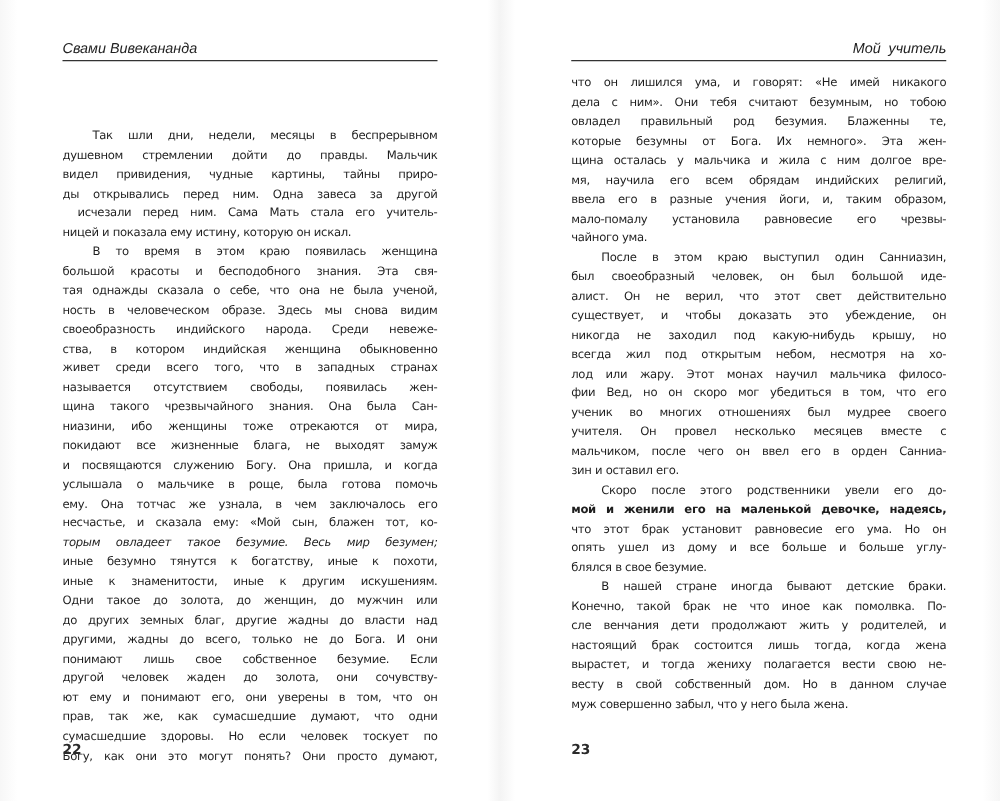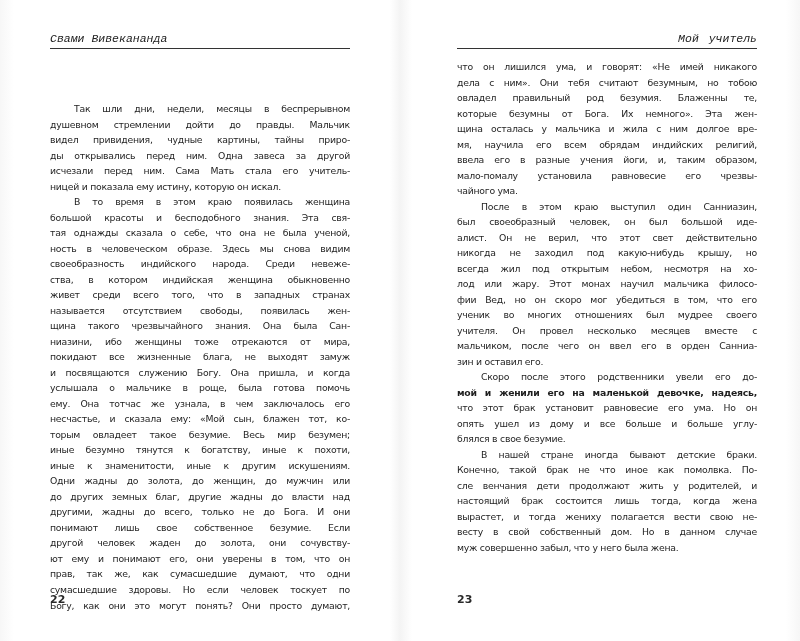--- a/index.html
+++ b/index.html
@@ -29,21 +29,21 @@
     }
     .page.left  { left: 50px; }
     .page.right { left: 457px; }
 
     .running-head {
       position: absolute;
       top: 31px;
       left: 0;
       width: 300px;
       height: 16px;
-      font-family: Liberation Mono, monospace;
+      font-family: Liberation Sans, sans-serif;
       font-style: italic;
       font-size: 11.5px;
       line-height: 16px;
       color: #222;
       border-bottom: 1.3px solid #333;
       padding-bottom: 1px;
     }
     .page.left .running-head  { text-align: left; }
     .page.right .running-head { text-align: right; word-spacing: 3px; }
 
@@ -84,41 +84,41 @@
 
 <div class="spread">
 
   <div class="page left">
     <div class="running-head">Свами Вивекананда</div>
     <div class="body-text" style="line-height: 15.5294px; font-size: 9.31765px;">
         <span class="line indent" style="height: 15.5294px; margin-top: 42px;">Так шли дни, недели, месяцы в беспрерывном</span>
         <span class="line" style="height: 15.5294px;">душевном стремлении дойти до правды. Мальчик</span>
         <span class="line" style="height: 15.5294px;">видел привидения, чудные картины, тайны приро-</span>
         <span class="line" style="height: 15.5294px;">ды открывались перед ним. Одна завеса за другой</span>
-        <span class="line" style="height: 15.5294px;">исчезали перед ним. Сама Мать стала его учитель-</span>
+        <span class="line" style="height: 15.5294px; margin-left: 12px;">исчезали перед ним. Сама Мать стала его учитель-</span>
         <span class="line last" style="height: 15.5294px;">ницей и показала ему истину, которую он искал.</span>
         <span class="line indent" style="height: 15.5294px;">В то время в этом краю появилась женщина</span>
         <span class="line" style="height: 15.5294px;">большой красоты и бесподобного знания. Эта свя-</span>
         <span class="line" style="height: 15.5294px;">тая однажды сказала о себе, что она не была ученой,</span>
         <span class="line" style="height: 15.5294px;">ность в человеческом образе. Здесь мы снова видим</span>
         <span class="line" style="height: 15.5294px;">своеобразность индийского народа. Среди невеже-</span>
         <span class="line" style="height: 15.5294px;">ства, в котором индийская женщина обыкновенно</span>
         <span class="line" style="height: 15.5294px;">живет среди всего того, что в западных странах</span>
         <span class="line" style="height: 15.5294px;">называется отсутствием свободы, появилась жен-</span>
         <span class="line" style="height: 15.5294px;">щина такого чрезвычайного знания. Она была Сан-</span>
         <span class="line" style="height: 15.5294px;">ниазини, ибо женщины тоже отрекаются от мира,</span>
         <span class="line" style="height: 15.5294px;">покидают все жизненные блага, не выходят замуж</span>
         <span class="line" style="height: 15.5294px;">и посвящаются служению Богу. Она пришла, и когда</span>
         <span class="line" style="height: 15.5294px;">услышала о мальчике в роще, была готова помочь</span>
         <span class="line" style="height: 15.5294px;">ему. Она тотчас же узнала, в чем заключалось его</span>
         <span class="line" style="height: 15.5294px;">несчастье, и сказала ему: «Мой сын, блажен тот, ко-</span>
-        <span class="line" style="height: 15.5294px;">торым овладеет такое безумие. Весь мир безумен;</span>
+        <span class="line" style="height: 15.5294px; font-style: italic;">торым овладеет такое безумие. Весь мир безумен;</span>
         <span class="line" style="height: 15.5294px;">иные безумно тянутся к богатству, иные к похоти,</span>
         <span class="line" style="height: 15.5294px;">иные к знаменитости, иные к другим искушениям.</span>
-        <span class="line" style="height: 15.5294px;">Одни жадны до золота, до женщин, до мужчин или</span>
+        <span class="line" style="height: 15.5294px;">Одни такое до золота, до женщин, до мужчин или</span>
         <span class="line" style="height: 15.5294px;">до других земных благ, другие жадны до власти над</span>
         <span class="line" style="height: 15.5294px;">другими, жадны до всего, только не до Бога. И они</span>
         <span class="line" style="height: 15.5294px;">понимают лишь свое собственное безумие. Если</span>
         <span class="line" style="height: 15.5294px;">другой человек жаден до золота, они сочувству-</span>
         <span class="line" style="height: 15.5294px;">ют ему и понимают его, они уверены в том, что он</span>
         <span class="line" style="height: 15.5294px;">прав, так же, как сумасшедшие думают, что одни</span>
         <span class="line" style="height: 15.5294px;">сумасшедшие здоровы. Но если человек тоскует по</span>
         <span class="line" style="height: 15.5294px;">Богу, как они это могут понять? Они просто думают,</span>
       </div>
     <div class="folio">22</div>
@@ -132,20 +132,21 @@
         <span class="line" style="height: 15.5294px;">овладел правильный род безумия. Блаженны те,</span>
         <span class="line" style="height: 15.5294px;">которые безумны от Бога. Их немного». Эта жен-</span>
         <span class="line" style="height: 15.5294px;">щина осталась у мальчика и жила с ним долгое вре-</span>
         <span class="line" style="height: 15.5294px;">мя, научила его всем обрядам индийских религий,</span>
         <span class="line" style="height: 15.5294px;">ввела его в разные учения йоги, и, таким образом,</span>
         <span class="line" style="height: 15.5294px;">мало-помалу установила равновесие его чрезвы-</span>
         <span class="line last" style="height: 15.5294px;">чайного ума.</span>
         <span class="line indent" style="height: 15.5294px;">После в этом краю выступил один Санниазин,</span>
         <span class="line" style="height: 15.5294px;">был своеобразный человек, он был большой иде-</span>
         <span class="line" style="height: 15.5294px;">алист. Он не верил, что этот свет действительно</span>
+        <span class="line" style="height: 15.5294px;">существует, и чтобы доказать это убеждение, он</span>
         <span class="line" style="height: 15.5294px;">никогда не заходил под какую-нибудь крышу, но</span>
         <span class="line" style="height: 15.5294px;">всегда жил под открытым небом, несмотря на хо-</span>
         <span class="line" style="height: 15.5294px;">лод или жару. Этот монах научил мальчика филосо-</span>
         <span class="line" style="height: 15.5294px;">фии Вед, но он скоро мог убедиться в том, что его</span>
         <span class="line" style="height: 15.5294px;">ученик во многих отношениях был мудрее своего</span>
         <span class="line" style="height: 15.5294px;">учителя. Он провел несколько месяцев вместе с</span>
         <span class="line" style="height: 15.5294px;">мальчиком, после чего он ввел его в орден Санниа-</span>
         <span class="line last" style="height: 15.5294px;">зин и оставил его.</span>
         <span class="line indent" style="height: 15.5294px;">Скоро после этого родственники увели его до-</span>
         <span class="line" style="height: 15.5294px; font-weight: bold;">мой и женили его на маленькой девочке, надеясь,</span>

